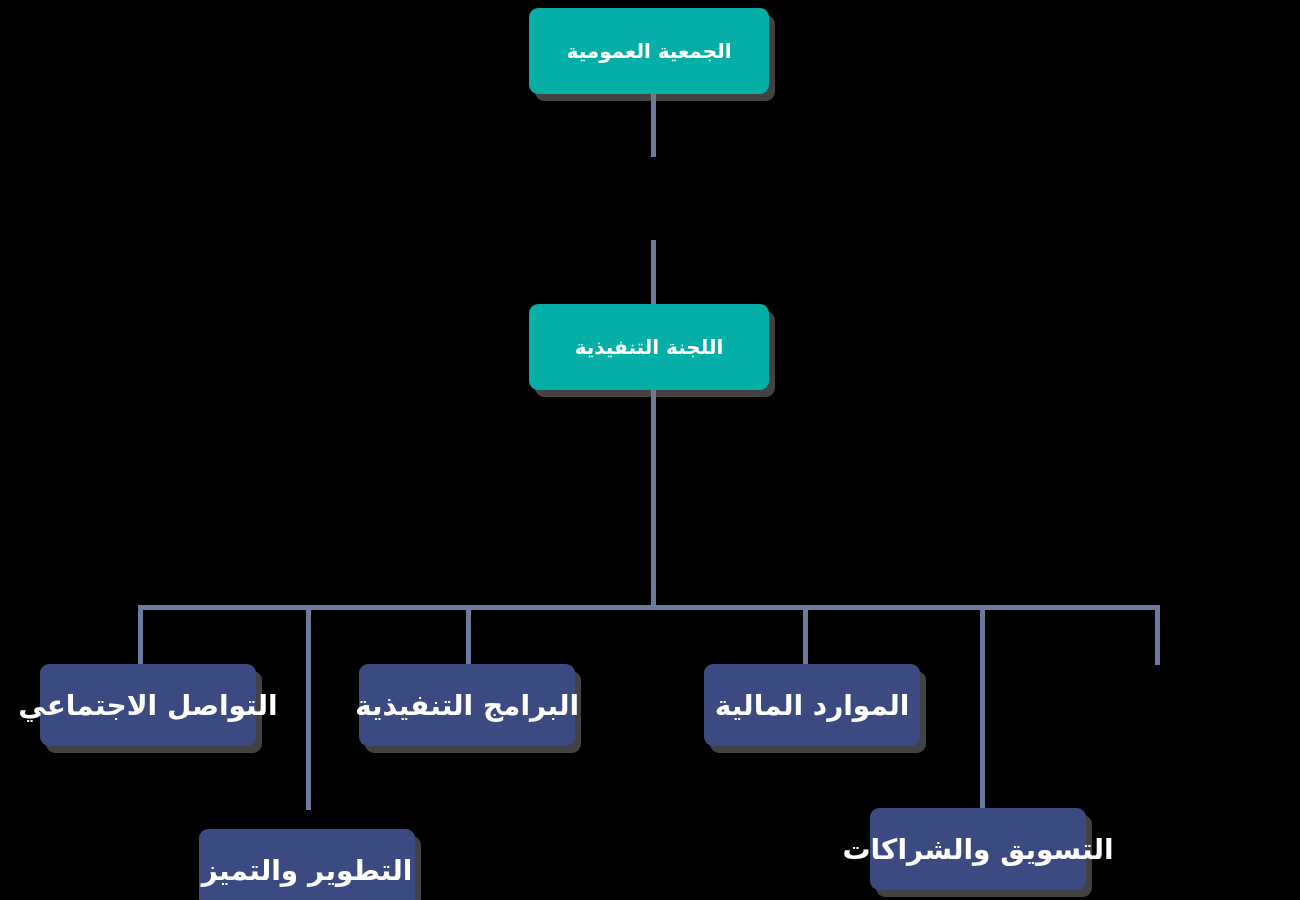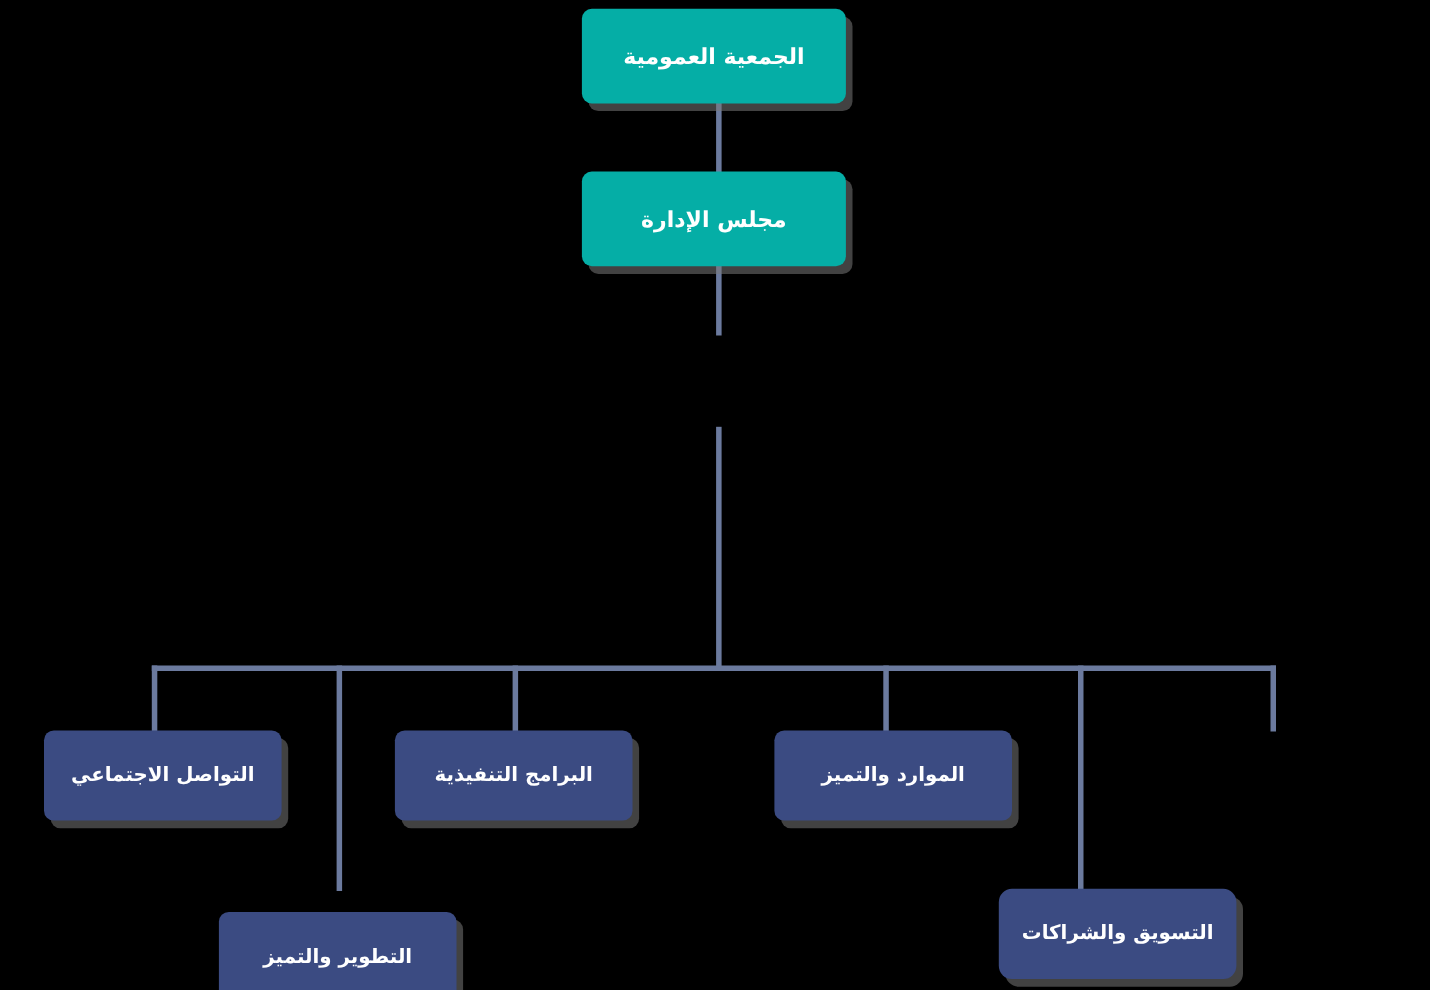--- a/index.html
+++ b/index.html
@@ -39,21 +39,21 @@
     padding: 20px 10px;
     box-shadow: 6px 7px 0 rgba(120,120,120,0.55);
   }
   .node-teal {
     background: #05aea6;
     font-size: 20px;
     font-weight: 700;
   }
   .node-blue {
     background: #3b4b82;
-    font-size: 18px;
+    font-size: 28px;
     font-weight: 700;
   }
   .node-label {
     display: block;
     white-space: nowrap;
   }
 </style>
 </head>
 <body>
 
@@ -72,39 +72,39 @@
   <div class="conn conn-v" style="left:803px; top:605px; height:60px;"></div>
   <div class="conn conn-v" style="left:1155px; top:605px; height:60px;"></div>
 
   <div class="conn conn-v" style="left:306px; top:605px; height:205px;"></div>
   <div class="conn conn-v" style="left:980px; top:605px; height:205px;"></div>
 
   <div class="node node-teal" style="left:529px; top:8px; width:240px; height:86px;">
     <span class="node-label">الجمعية العمومية</span>
   </div>
 
-  <div class="node node-teal" style="left:529px; top:156px; width:240px; height:86px;">
-    <span class="node-label">مجلس الإدارة</span>
+
+  <div class="node node-teal" style="left:529px; top:304px; width:240px; height:86px;">
+    <span class="node-label">اللجنة التنفيذية</span>
   </div>
-
 
   <div class="node node-blue" style="left:40px; top:664px; width:216px; height:82px;">
     <span class="node-label">التواصل الاجتماعي</span>
   </div>
 
   <div class="node node-blue" style="left:359px; top:664px; width:216px; height:82px;">
     <span class="node-label">البرامج التنفيذية</span>
   </div>
 
   <div class="node node-blue" style="left:704px; top:664px; width:216px; height:82px;">
-    <span class="node-label">الموارد والتميز</span>
+    <span class="node-label">الموارد المالية</span>
   </div>
 
 
   <div class="node node-blue" style="left:199px; top:808px; width:216px; height:82px;margin-top:21px;">
     <span class="node-label">التطوير والتميز</span>
   </div>
 
-  <div class="node node-blue" style="left:908px; top:808px; width:216px; height:82px;border-radius:12px;">
+  <div class="node node-blue" style="left:870px; top:808px; width:216px; height:82px;">
     <span class="node-label">التسويق والشراكات</span>
   </div>
 
 </div>
 
 </body></html>

